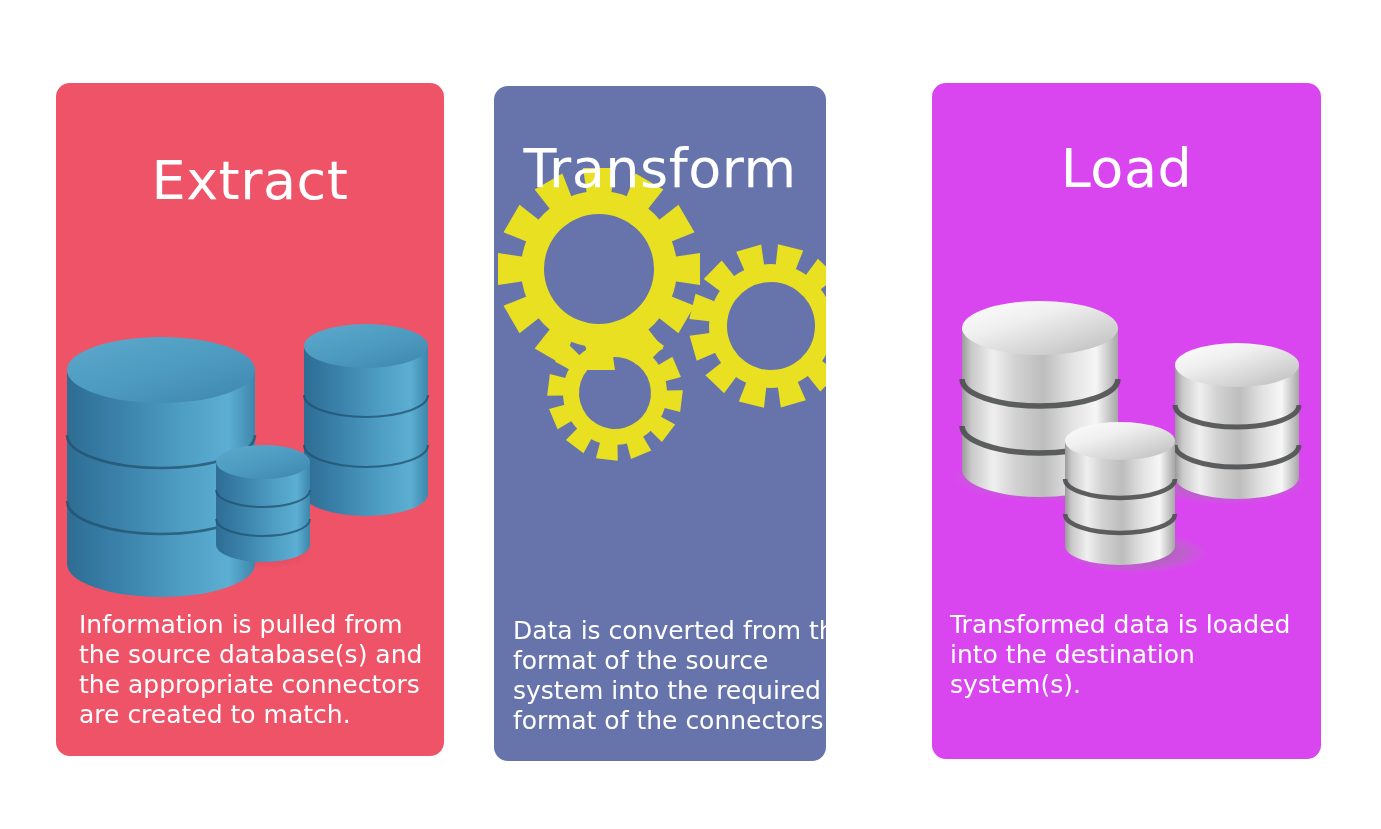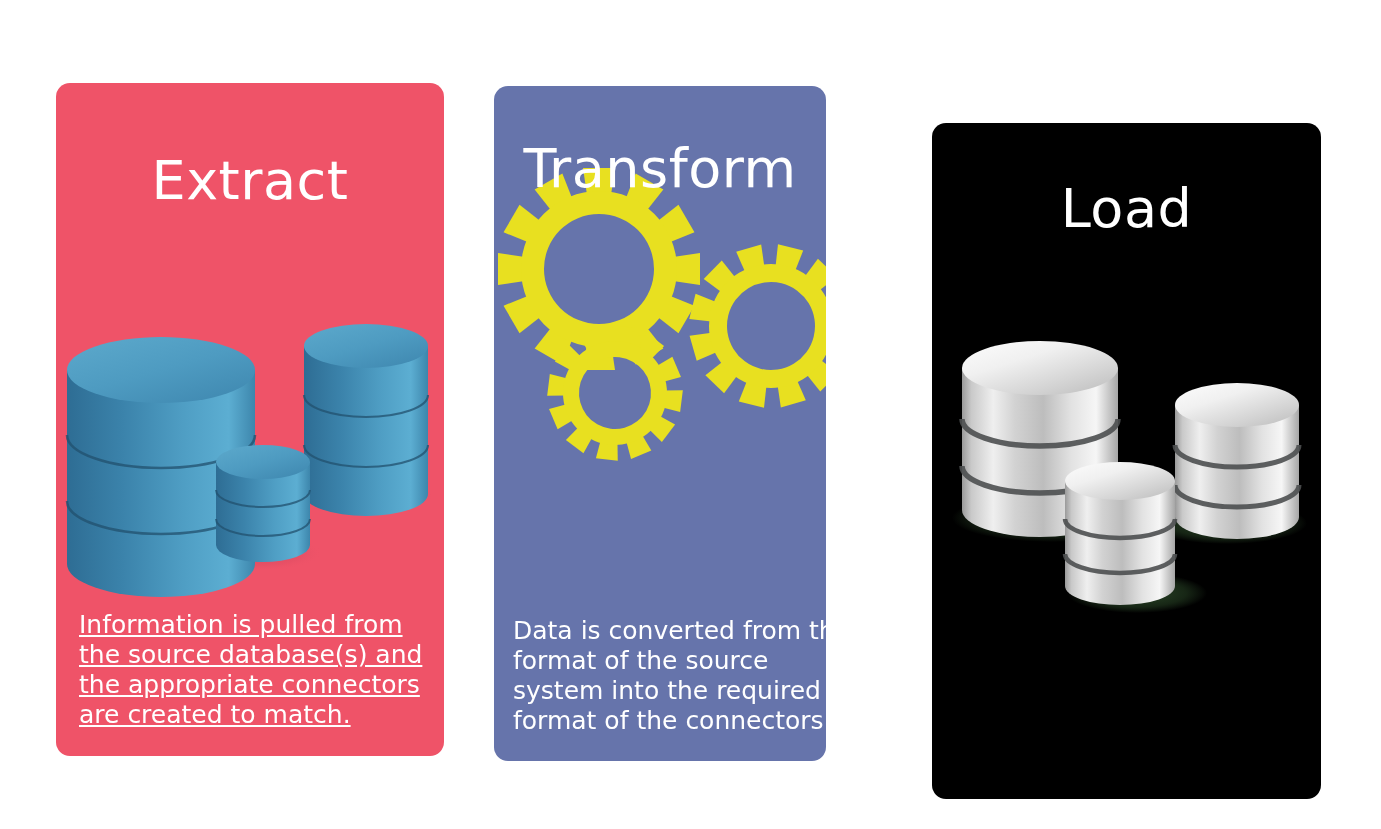--- a/index.html
+++ b/index.html
@@ -40,22 +40,21 @@
     top: 86px;
     width: 332px;
     height: 675px;
     background: #6674ab;
   }
   .card-load {
     left: 932px;
     top: 83px;
     width: 389px;
     height: 676px;
-    background: #000000;
-    margin-top: 40px;
+    background: #d946ef;
   }
 
   .card-title {
     position: absolute;
     left: 0;
     width: 100%;
     text-align: center;
     color: #ffffff;
     font-size: 54px;
     font-weight: 400;
@@ -72,21 +71,20 @@
     color: #ffffff;
     font-size: 25px;
     line-height: 1.2;
     font-weight: 400;
     font-family: "DejaVu Sans", "Liberation Sans", sans-serif;
   }
   .card-extract .card-desc {
     left: 23px;
     top: 527px;
     width: 348px;
-    text-decoration: underline;
   }
   .card-transform .card-desc {
     left: 19px;
     top: 530px;
     width: 352px;
   }
   .card-load .card-desc {
     left: 18px;
     top: 527px;
     width: 358px;
@@ -360,15 +358,16 @@
           <path d="M 133 358 L 133 463 A 55 19 0 0 0 243 463 L 243 358 Z" fill="url(#silverBody)"></path>
           <ellipse cx="188" cy="358" rx="55" ry="19" fill="url(#silverTop)"></ellipse>
           <path d="M 133 396 A 55 19 0 0 0 243 396" fill="none" stroke="#4c4f50" stroke-width="4.5" opacity="0.9"></path>
           <path d="M 133 431 A 55 19 0 0 0 243 431" fill="none" stroke="#4c4f50" stroke-width="4.5" opacity="0.9"></path>
         </g>
       </svg>
     </div>
 
     <div class="card-title">Load</div>
 
+    <div class="card-desc">Transformed data is loaded into the destination system(s).</div>
   </div>
 
 </div>
 
 </body></html>

